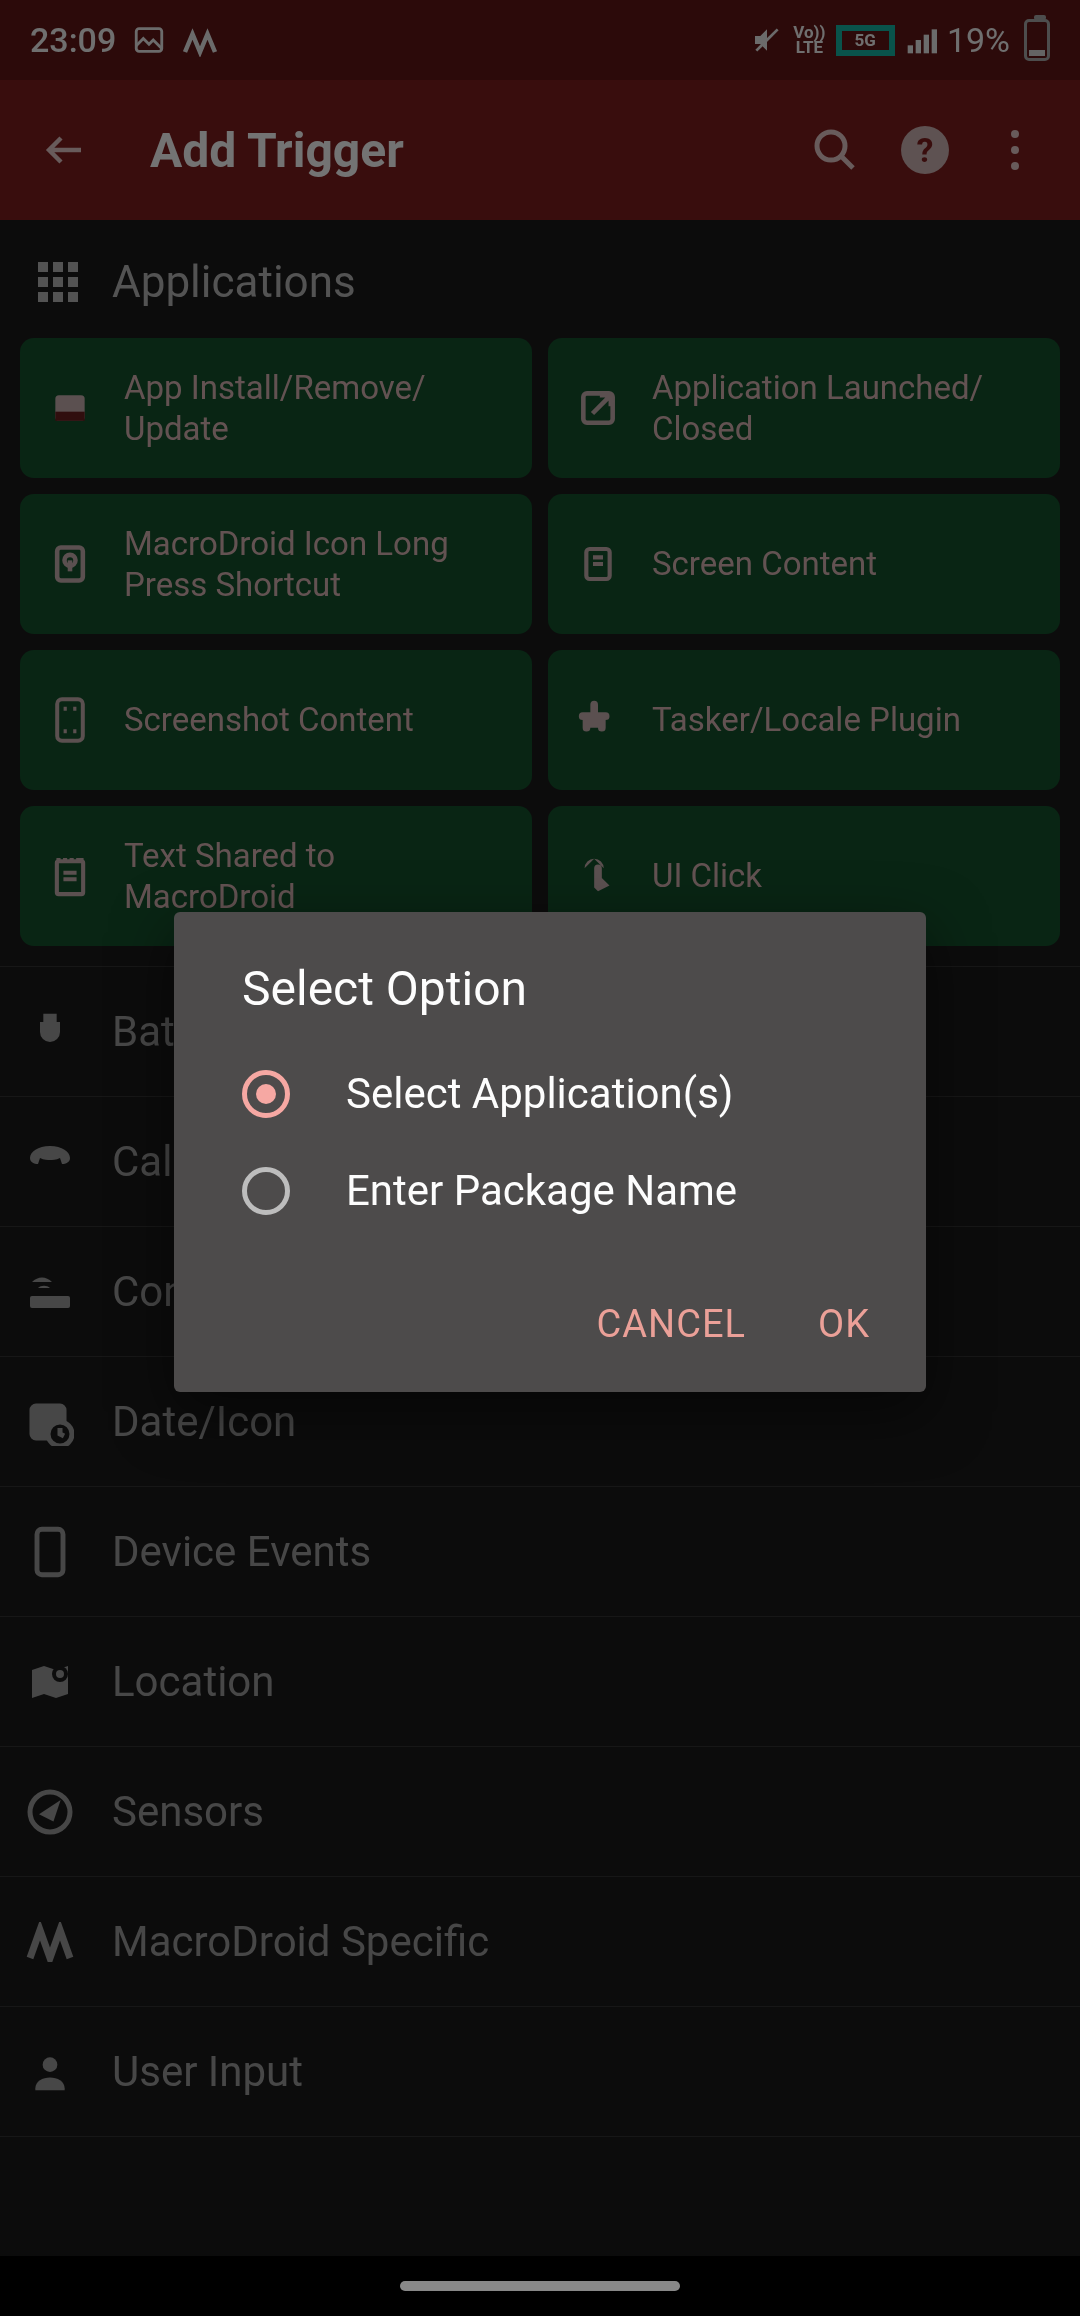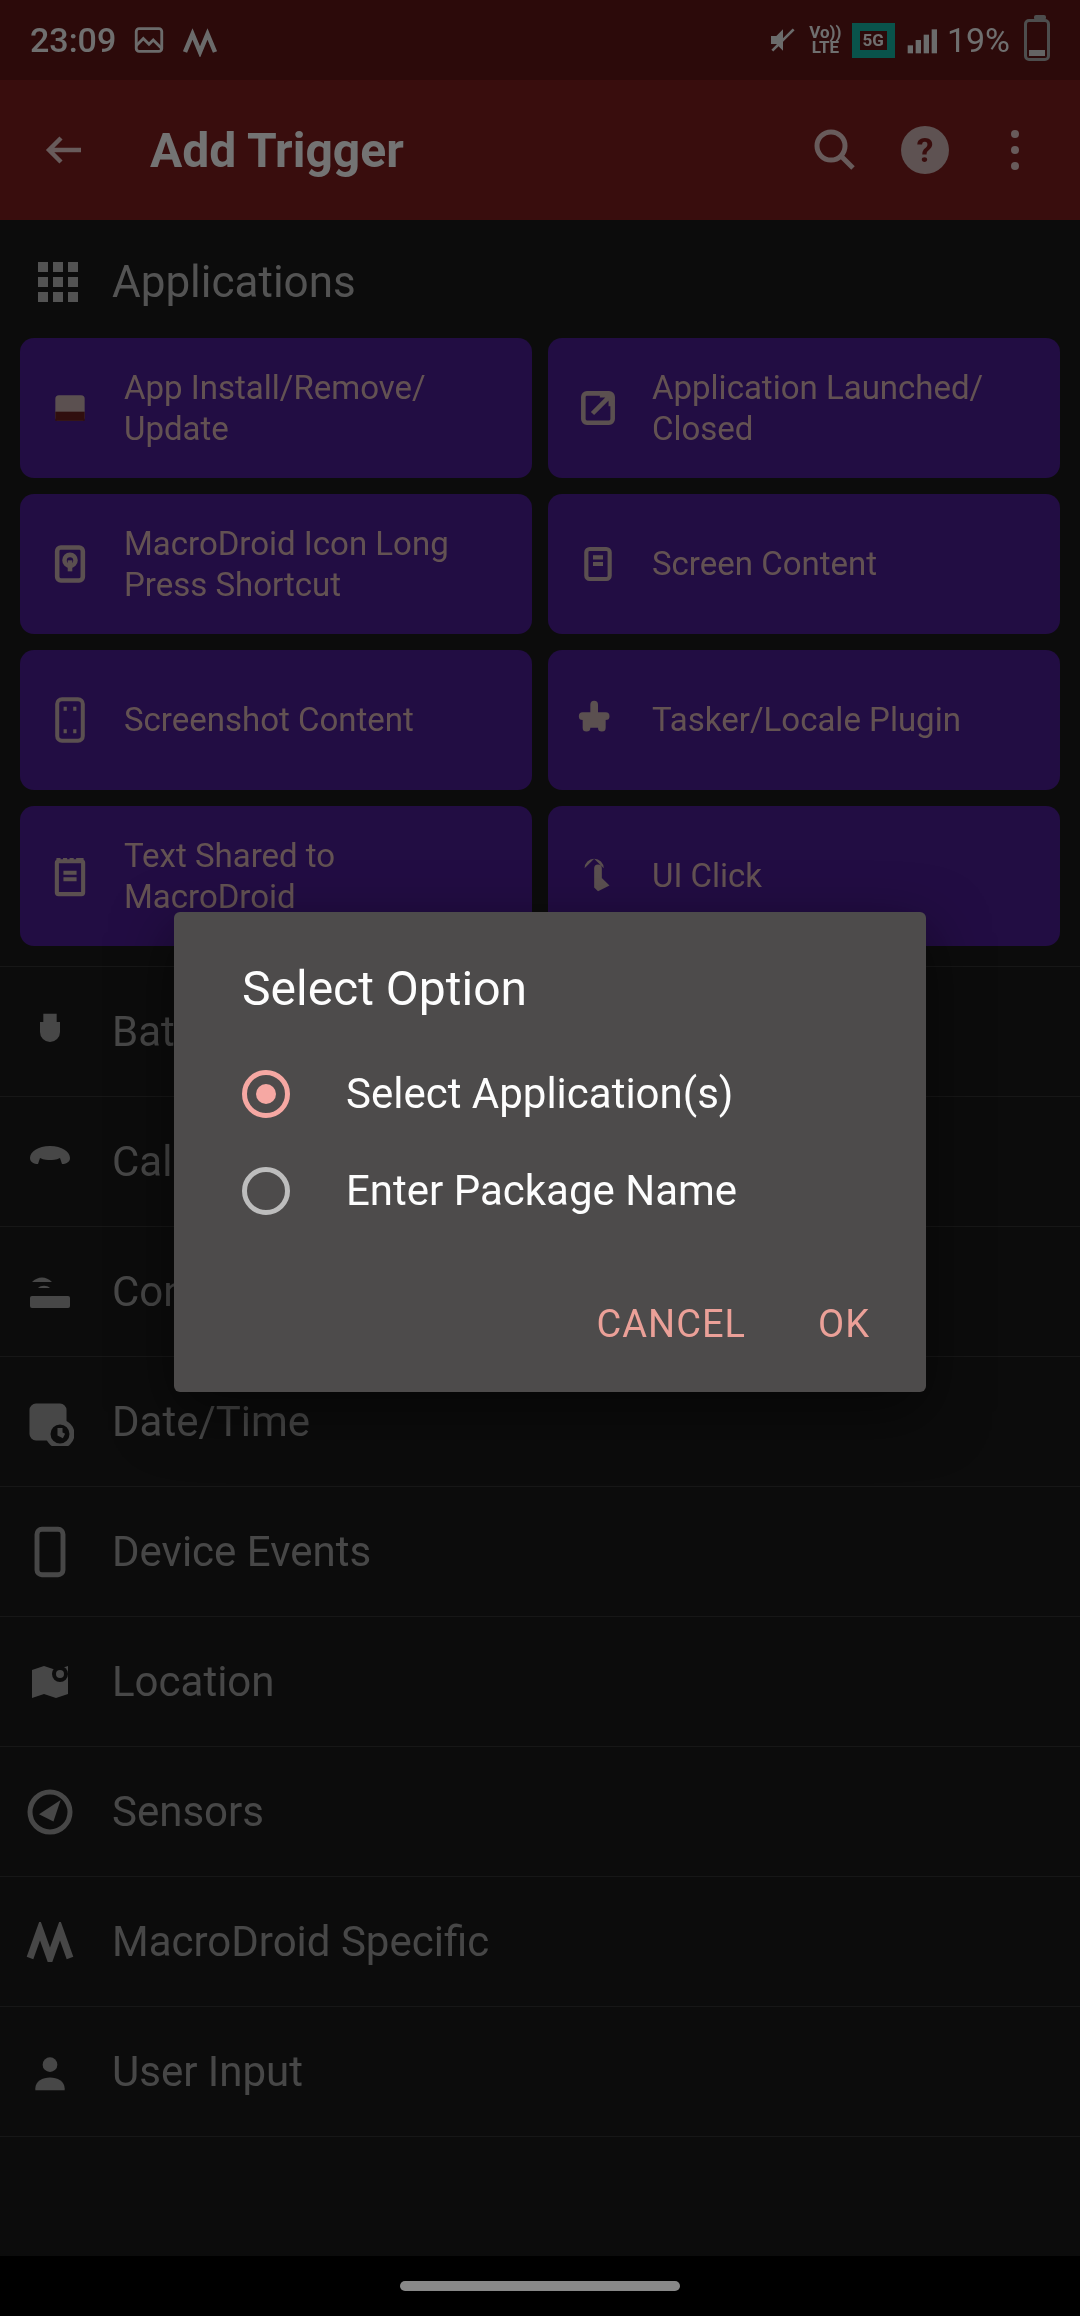--- a/index.html
+++ b/index.html
@@ -75,21 +75,21 @@
   .apps-icon {
     display: grid; grid-template-columns: repeat(3, 10px); grid-template-rows: repeat(3, 10px);
     gap: 5px;
   }
   .apps-icon span { background: #b8b8b8; width: 10px; height: 10px; }
   .card-grid {
     display: grid; grid-template-columns: 1fr 1fr; gap: 16px;
     padding: 0 20px 20px 20px;
   }
   .card {
-    background: #4c1d95;
+    background: #14532d;
     border-radius: 14px;
     height: 140px;
     display: flex; align-items: center; gap: 24px;
     padding: 0 20px;
   }
   .card-icon-box {
     width: 60px; height: 60px; color: #c9b1b1;
     display: flex; align-items: center; justify-content: center;
     flex: 0 0 60px;
   }
@@ -168,21 +168,21 @@
     </div>
     <div class="status-right">
       <span class="status-ico">
         <svg width="32" height="32" viewBox="0 0 24 24" fill="#eee">
             <path d="M3 9v6h4l5 5V4L7 9H3z"></path>
             <line x1="4" y1="20" x2="20" y2="4" stroke="#eee" stroke-width="2"></line>
           </svg>
       </span>
       <span class="status-small" style="white-space:pre; text-align:center; line-height:0.9; font-weight:700;">Vo))
 LTE</span>
-      <span class="status-small" style="border:8px solid #14b8a6; padding:1px 3px; font-weight:700;">5G</span>
+      <span class="status-small" style="border:6px solid #14b8a6; padding:1px 13px; font-weight:700;">5G</span>
       <span class="status-ico">
         <svg width="32" height="32" viewBox="0 0 24 24" fill="#eee">
             <rect x="2" y="16" width="4" height="6"></rect>
             <rect x="8" y="12" width="4" height="10"></rect>
             <rect x="14" y="8" width="4" height="14"></rect>
             <rect x="20" y="4" width="4" height="18"></rect>
           </svg>
       </span>
       <span>19%</span>
       <span class="battery-shell"></span>
@@ -333,21 +333,21 @@
         <div class="cat-label">Connectivity</div>
       </div>
       <div class="category-item">
         <div class="cat-icon">
           <svg width="48" height="48" viewBox="0 0 24 24" fill="none" stroke="#9e9e9e" stroke-width="2.5">
               <rect x="3" y="4" width="16" height="16" rx="2" fill="#9e9e9e"></rect>
               <circle cx="17" cy="18" r="6" fill="#1c1c1c" stroke="#9e9e9e"></circle>
               <path d="M17 15v3l2 1"></path>
             </svg>
         </div>
-        <div class="cat-label">Date/Time</div>
+        <div class="cat-label">Date/Icon</div>
       </div>
       <div class="category-item">
         <div class="cat-icon">
           <svg width="34" height="52" viewBox="0 0 20 32" fill="none" stroke="#9e9e9e" stroke-width="3">
               <rect x="2" y="2" width="16" height="28" rx="3"></rect>
             </svg>
         </div>
         <div class="cat-label">Device Events</div>
       </div>
       <div class="category-item">

